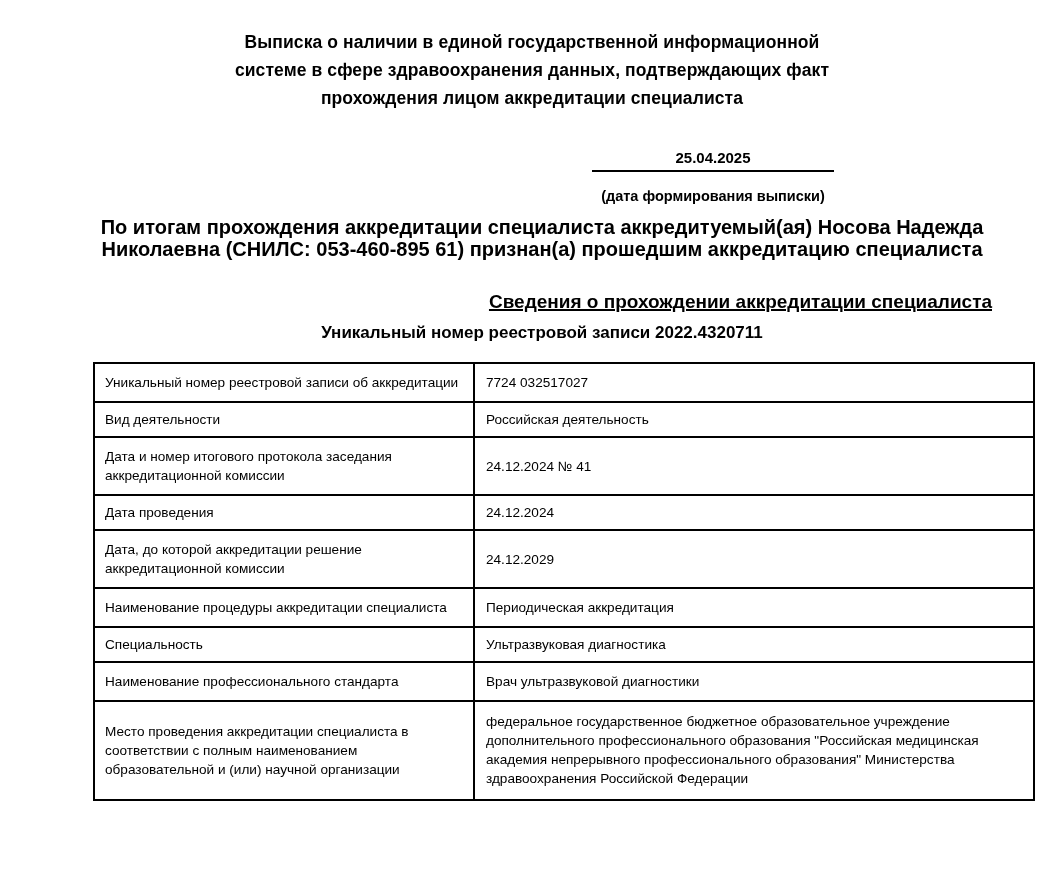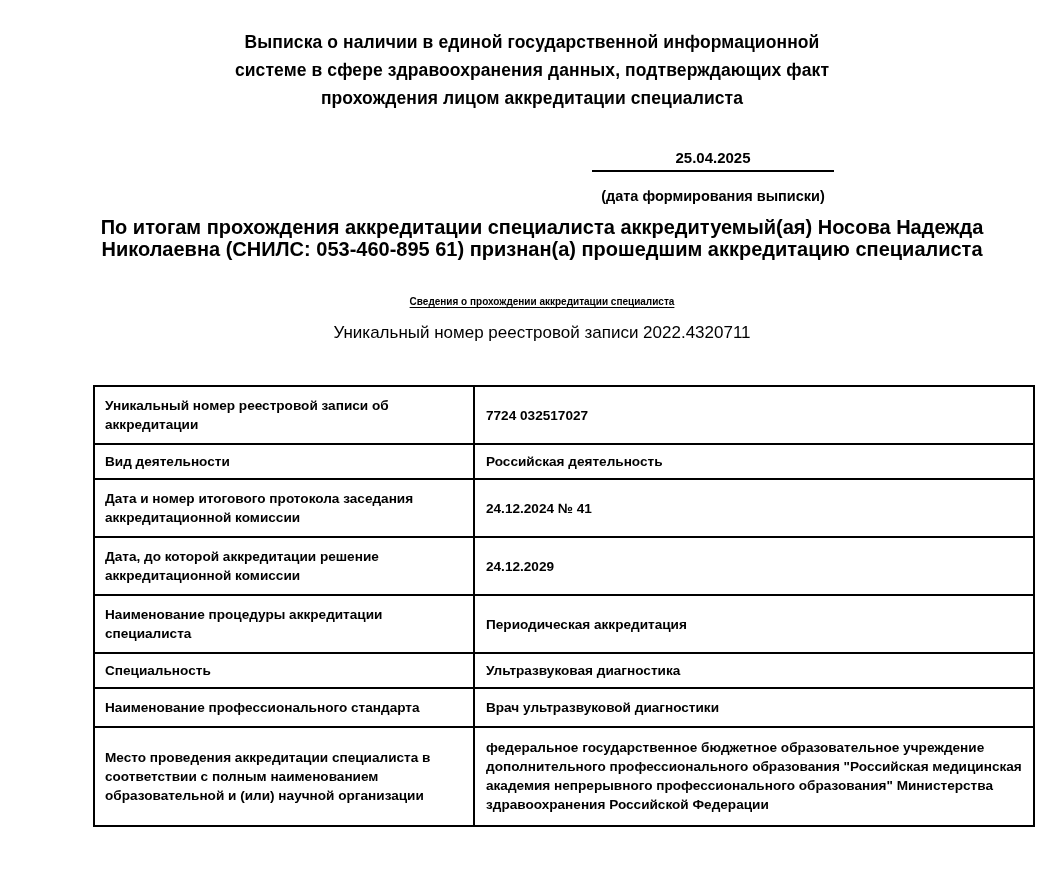--- a/index.html
+++ b/index.html
@@ -76,53 +76,53 @@
     font-weight: bold;
     line-height: 22px;
   }
 
   
   .section-heading {
     position: absolute;
     left: 92px;
     top: 292px;
     width: 900px;
-    text-align: center;
-    font-size: 10px;
+    text-align: right;
+    font-size: 19px;
     font-weight: bold;
     line-height: 20px;
+    text-decoration: underline;
   }
   .section-heading span {
     text-decoration: underline;
     text-underline-offset: 2px;
   }
 
   
   .registry-heading {
     position: absolute;
     left: 92px;
     top: 321px;
     width: 900px;
     text-align: center;
     font-size: 17px;
-    font-weight: normal;
+    font-weight: bold;
     line-height: 24px;
   }
 
   
   .info-table {
     position: absolute;
     left: 93px;
     top: 362px;
     width: 899px;
     border-collapse: collapse;
     table-layout: fixed;
     font-size: 13.6px;
-    font-weight: bold;
-    margin-top: 23px;
+    font-weight: normal;
   }
   .info-table td {
     border: 2px solid #000000;
     vertical-align: middle;
     padding: 7px 9px 7px 10px;
     line-height: 19px;
   }
   .info-table td.label {
     width: 359px;
   }
@@ -165,20 +165,24 @@
         <td class="value">7724 032517027</td>
       </tr>
       <tr>
         <td class="label">Вид деятельности</td>
         <td class="value">Российская деятельность</td>
       </tr>
       <tr class="row-tall">
         <td class="label">Дата и номер итогового протокола заседания аккредитационной комиссии</td>
         <td class="value">24.12.2024 № 41</td>
       </tr>
+      <tr>
+        <td class="label">Дата проведения</td>
+        <td class="value">24.12.2024</td>
+      </tr>
       <tr class="row-tall">
         <td class="label">Дата, до которой аккредитации решение аккредитационной комиссии</td>
         <td class="value">24.12.2029</td>
       </tr>
       <tr class="row-tall">
         <td class="label">Наименование процедуры аккредитации специалиста</td>
         <td class="value">Периодическая аккредитация</td>
       </tr>
       <tr>
         <td class="label">Специальность</td>

